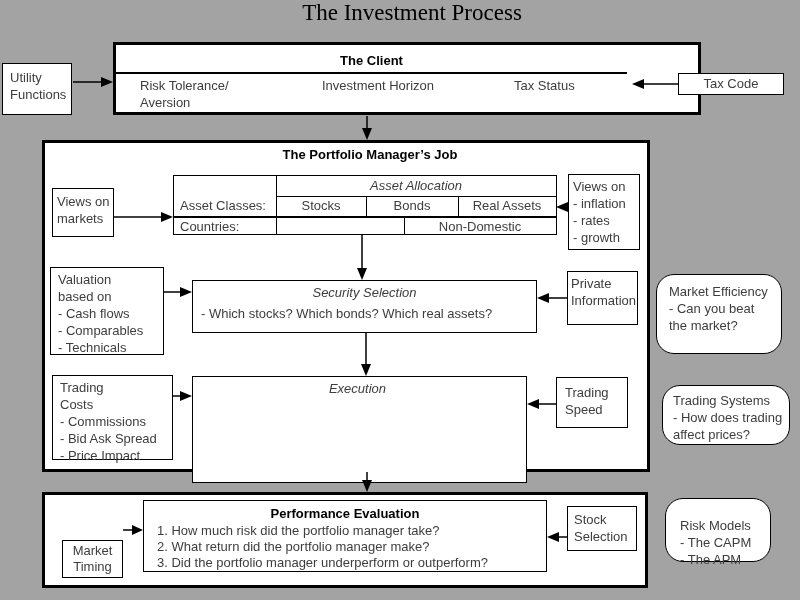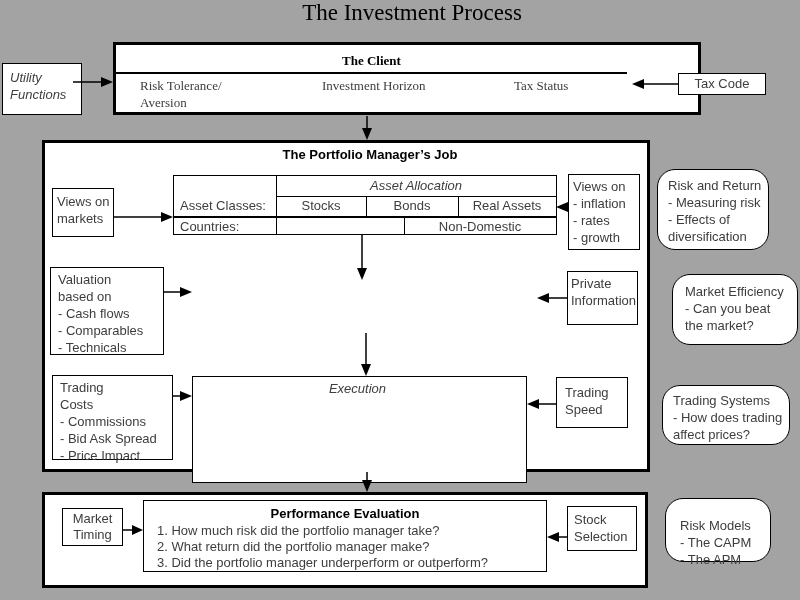--- a/index.html
+++ b/index.html
@@ -28,33 +28,33 @@
   .hline,.vline{position:absolute;background:#000;}
   svg{position:absolute;left:0;top:0;pointer-events:none;}
 </style>
 </head>
 <body>
 
 <div id="canvas">
 
   <div class="abs title" style="left:0;top:1;width:824px;text-align:center;">The Investment Process</div>
 
-  <div class="box pre" style="left:2px;top:63px;width:80px;height:52px;padding:5px 0 0 7px;font-style:italic;">Utility
+  <div class="box pre" style="left:2px;top:63px;width:70px;height:52px;padding:5px 0 0 7px;">Utility
 Functions</div>
 
-  <div class="box thick" style="left:113px;top:42px;width:588px;height:73px;font-family:Liberation Serif, serif;">
+  <div class="box thick" style="left:113px;top:42px;width:588px;height:73px;">
     <div class="abs bold center" style="left:0;top:7px;width:511px;">The Client</div>
     <div class="hline" style="left:0;top:27px;width:511px;height:2px;"></div>
     <div class="abs pre" style="left:24px;top:32px;width:170px;">Risk Tolerance/
 Aversion</div>
     <div class="abs" style="left:194px;top:32px;width:180px;margin-left:12px;">Investment Horizon</div>
     <div class="abs" style="left:398px;top:32px;width:110px;">Tax Status</div>
   </div>
 
-  <div class="box center" style="left:678px;top:73px;width:88px;height:22px;line-height:20px;">Tax Code</div>
+  <div class="box center" style="left:678px;top:73px;width:106px;height:22px;line-height:20px;">Tax Code</div>
 
   <div class="box thick" style="left:42px;top:140px;width:608px;height:332px;"></div>
   <div class="abs bold center" style="left:220px;top:147px;width:300px;">The Portfolio Manager’s Job</div>
 
   <div class="box pre" style="left:52px;top:188px;width:62px;height:49px;padding:4px 0 0 4px;">Views on
 markets</div>
 
   <div class="box" style="left:173px;top:175px;width:384px;height:60px;">
     <div class="vline" style="left:102px;top:0;width:1px;height:58px;"></div>
     <div class="hline" style="left:102px;top:20px;width:280px;height:1px;"></div>
@@ -76,20 +76,24 @@
 - inflation
 - rates
 - growth</div>
 
   <div class="box pre" style="left:50px;top:267px;width:114px;height:88px;padding:3px 0 0 7px;">Valuation
 based on
 - Cash flows
 - Comparables
 - Technicals</div>
 
+  <div class="box" style="left:192px;top:280px;width:345px;height:53px;">
+    <div class="abs italic center" style="left:0;top:3px;width:343px;">Security Selection</div>
+    <div class="abs pre" style="left:8px;top:24px;width:332px;">- Which stocks? Which bonds? Which real assets?</div>
+  </div>
 
   <div class="box pre" style="left:567px;top:271px;width:71px;height:54px;padding:3px 0 0 3px;">Private
 Information</div>
 
   <div class="box pre" style="left:52px;top:375px;width:121px;height:85px;padding:3px 0 0 7px;">Trading
 Costs
 - Commissions
 - Bid Ask Spread
 - Price Impact</div>
 
@@ -102,31 +106,27 @@
 
   <div class="box thick" style="left:42px;top:492px;width:606px;height:96px;"></div>
 
   <div class="box" style="left:143px;top:500px;width:404px;height:72px;">
     <div class="abs bold center" style="left:0;top:4px;width:402px;">Performance Evaluation</div>
     <div class="abs pre" style="left:13px;top:22px;width:386px;line-height:16px;">1. How much risk did the portfolio manager take?
 2. What return did the portfolio manager make?
 3. Did the portfolio manager underperform or outperform?</div>
   </div>
 
-  <div class="box pre center" style="left:62px;top:508px;width:61px;height:38px;padding-top:2px;line-height:16px;">Market
+  <div class="box pre center" style="left:62px;top:540px;width:61px;height:38px;padding-top:2px;line-height:16px;">Market
 Timing</div>
 
   <div class="box pre" style="left:567px;top:506px;width:70px;height:45px;padding:4px 0 16px 6px;">Stock
 Selection</div>
 
-  <div class="box round pre" style="left:657px;top:169px;width:112px;height:81px;padding:7px 0 0 10px;">Risk and Return
-- Measuring risk
-- Effects of
-diversification</div>
-  <div class="box round pre" style="left:656px;top:274px;width:126px;height:71px;padding:8px 0 12px 12px;margin-left:16px;">Market Efficiency
+  <div class="box round pre" style="left:656px;top:274px;width:126px;height:80px;padding:8px 0 12px 12px;">Market Efficiency
 - Can you beat
 the market?</div>
   <div class="box round pre" style="left:662px;top:385px;width:128px;height:60px;padding:6px 0 0 10px;">Trading Systems
 - How does trading
 affect prices?</div>
   <div class="box round pre" style="left:665px;top:498px;width:106px;height:64px;padding:18px 0 0 14px;">Risk Models
 - The CAPM
 - The APM</div>
 
   <svg width="800" height="600">

